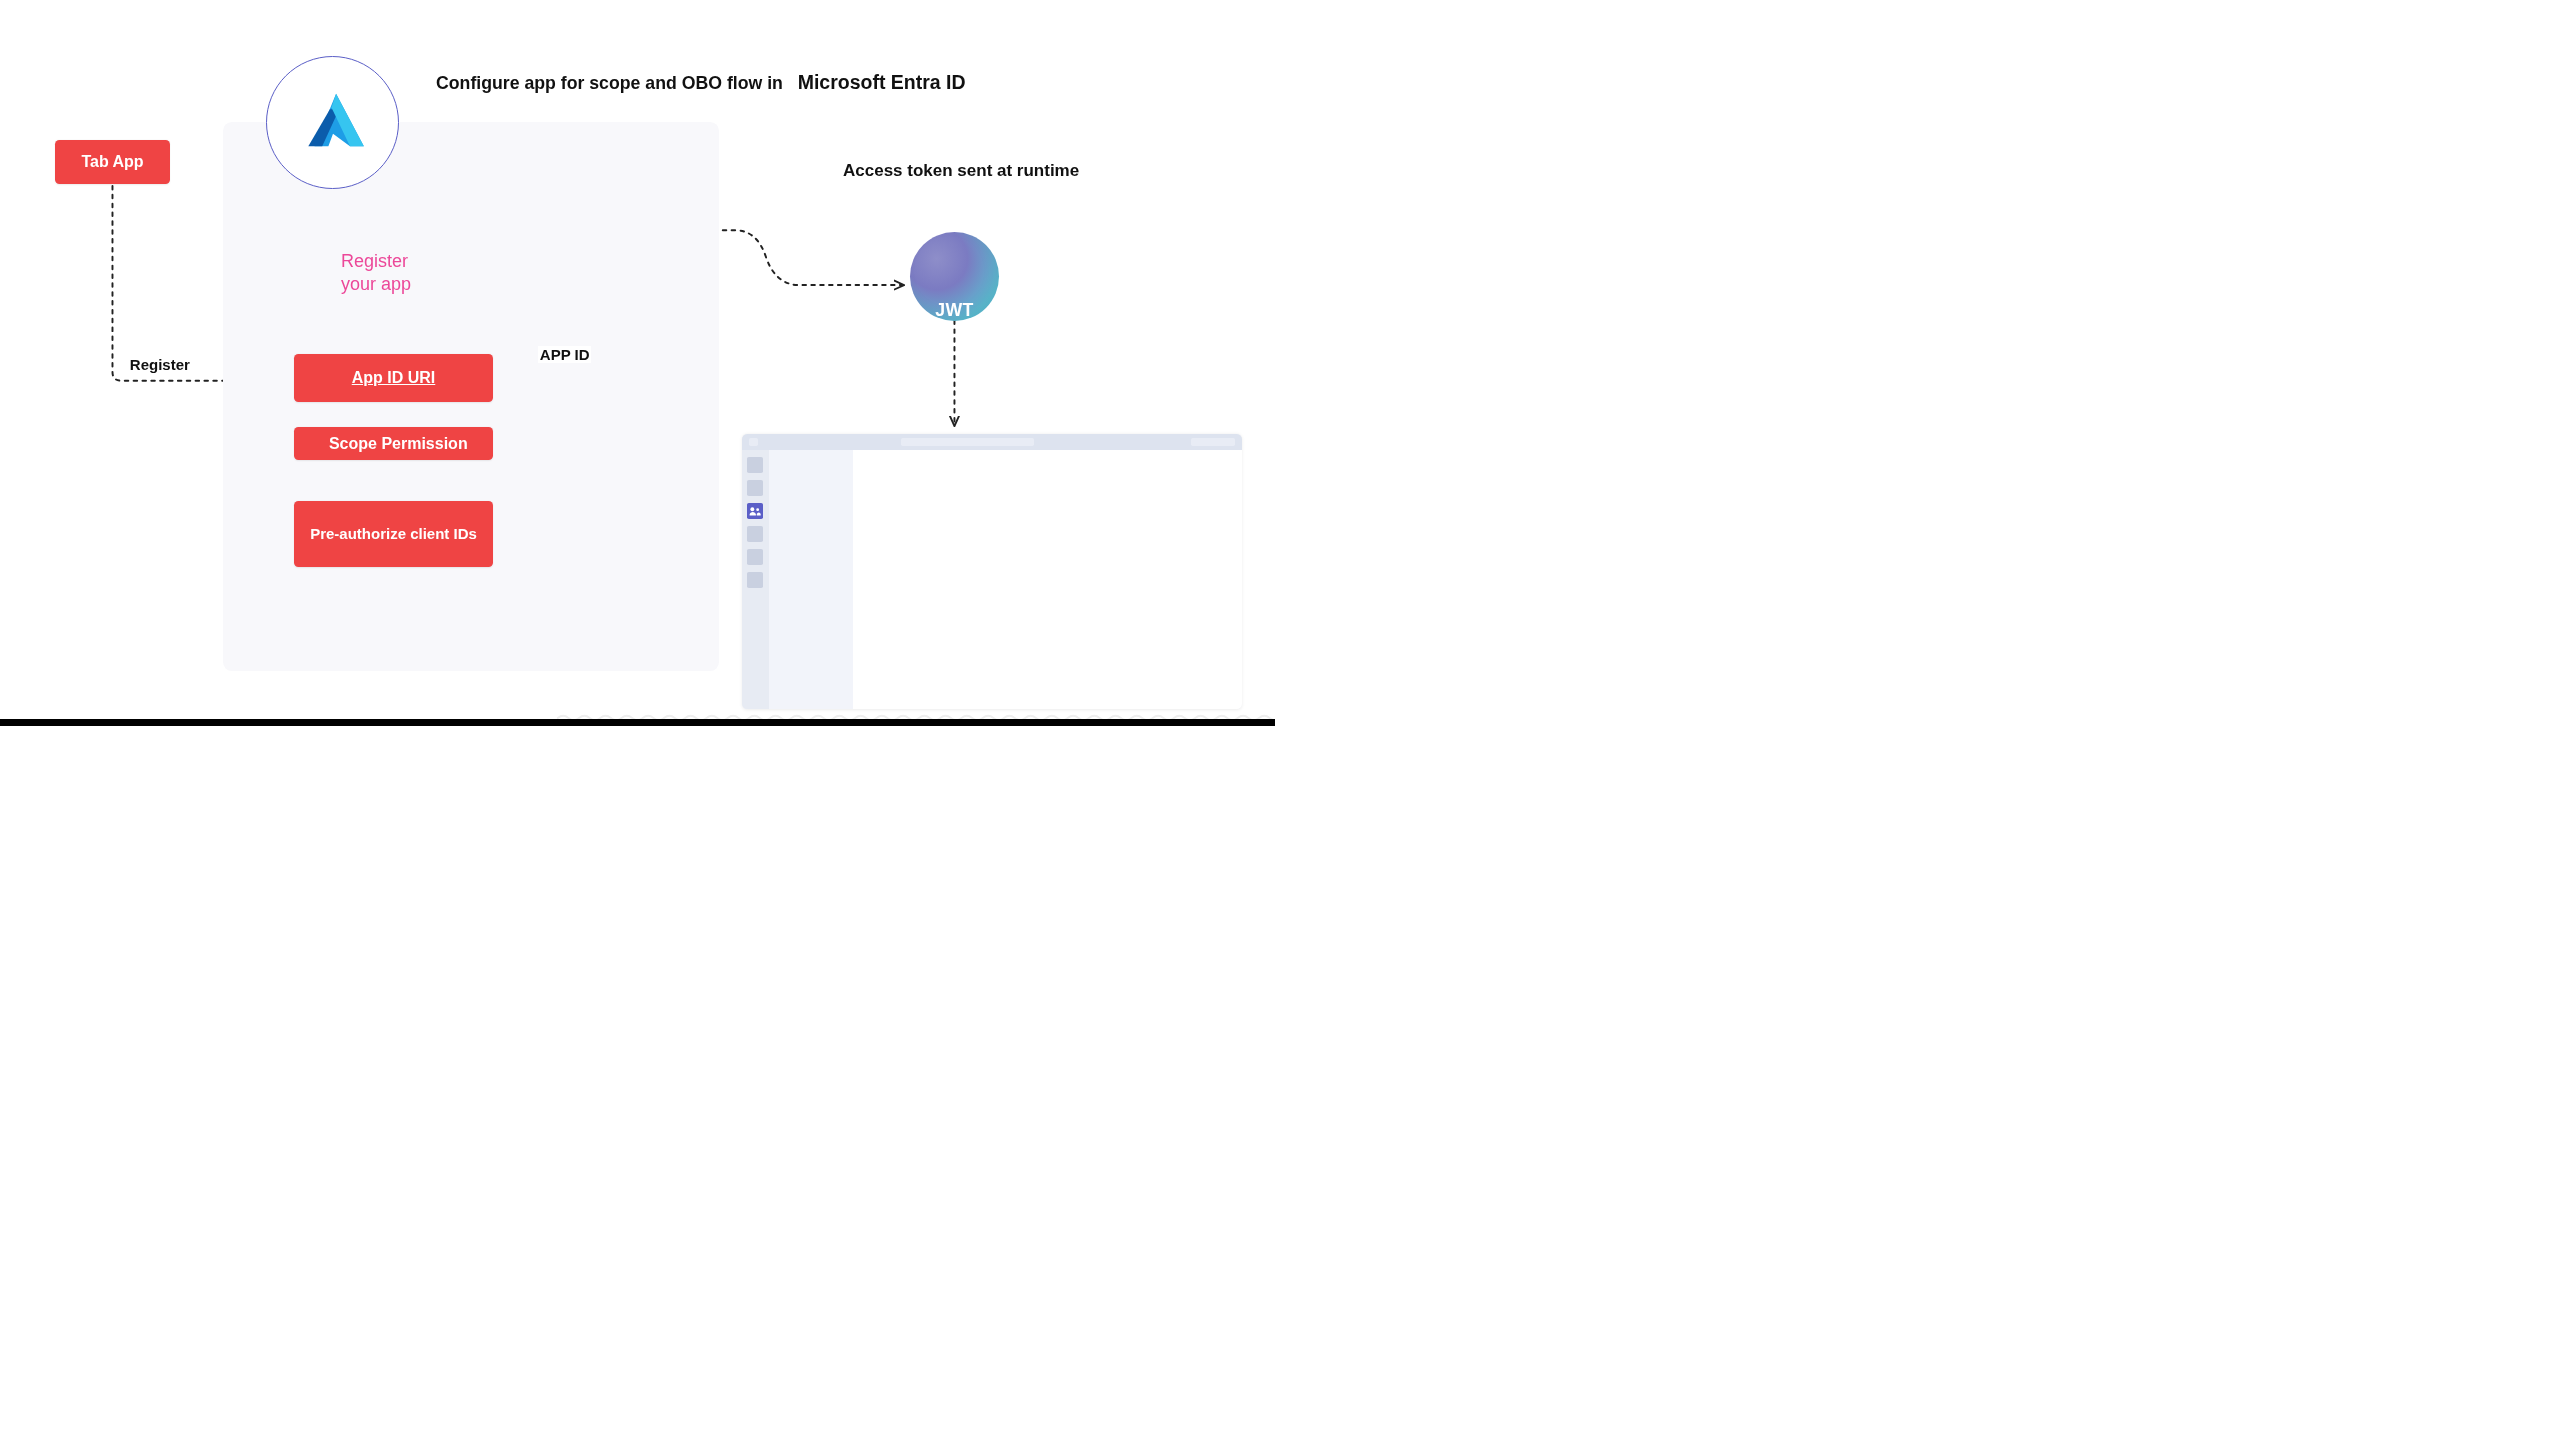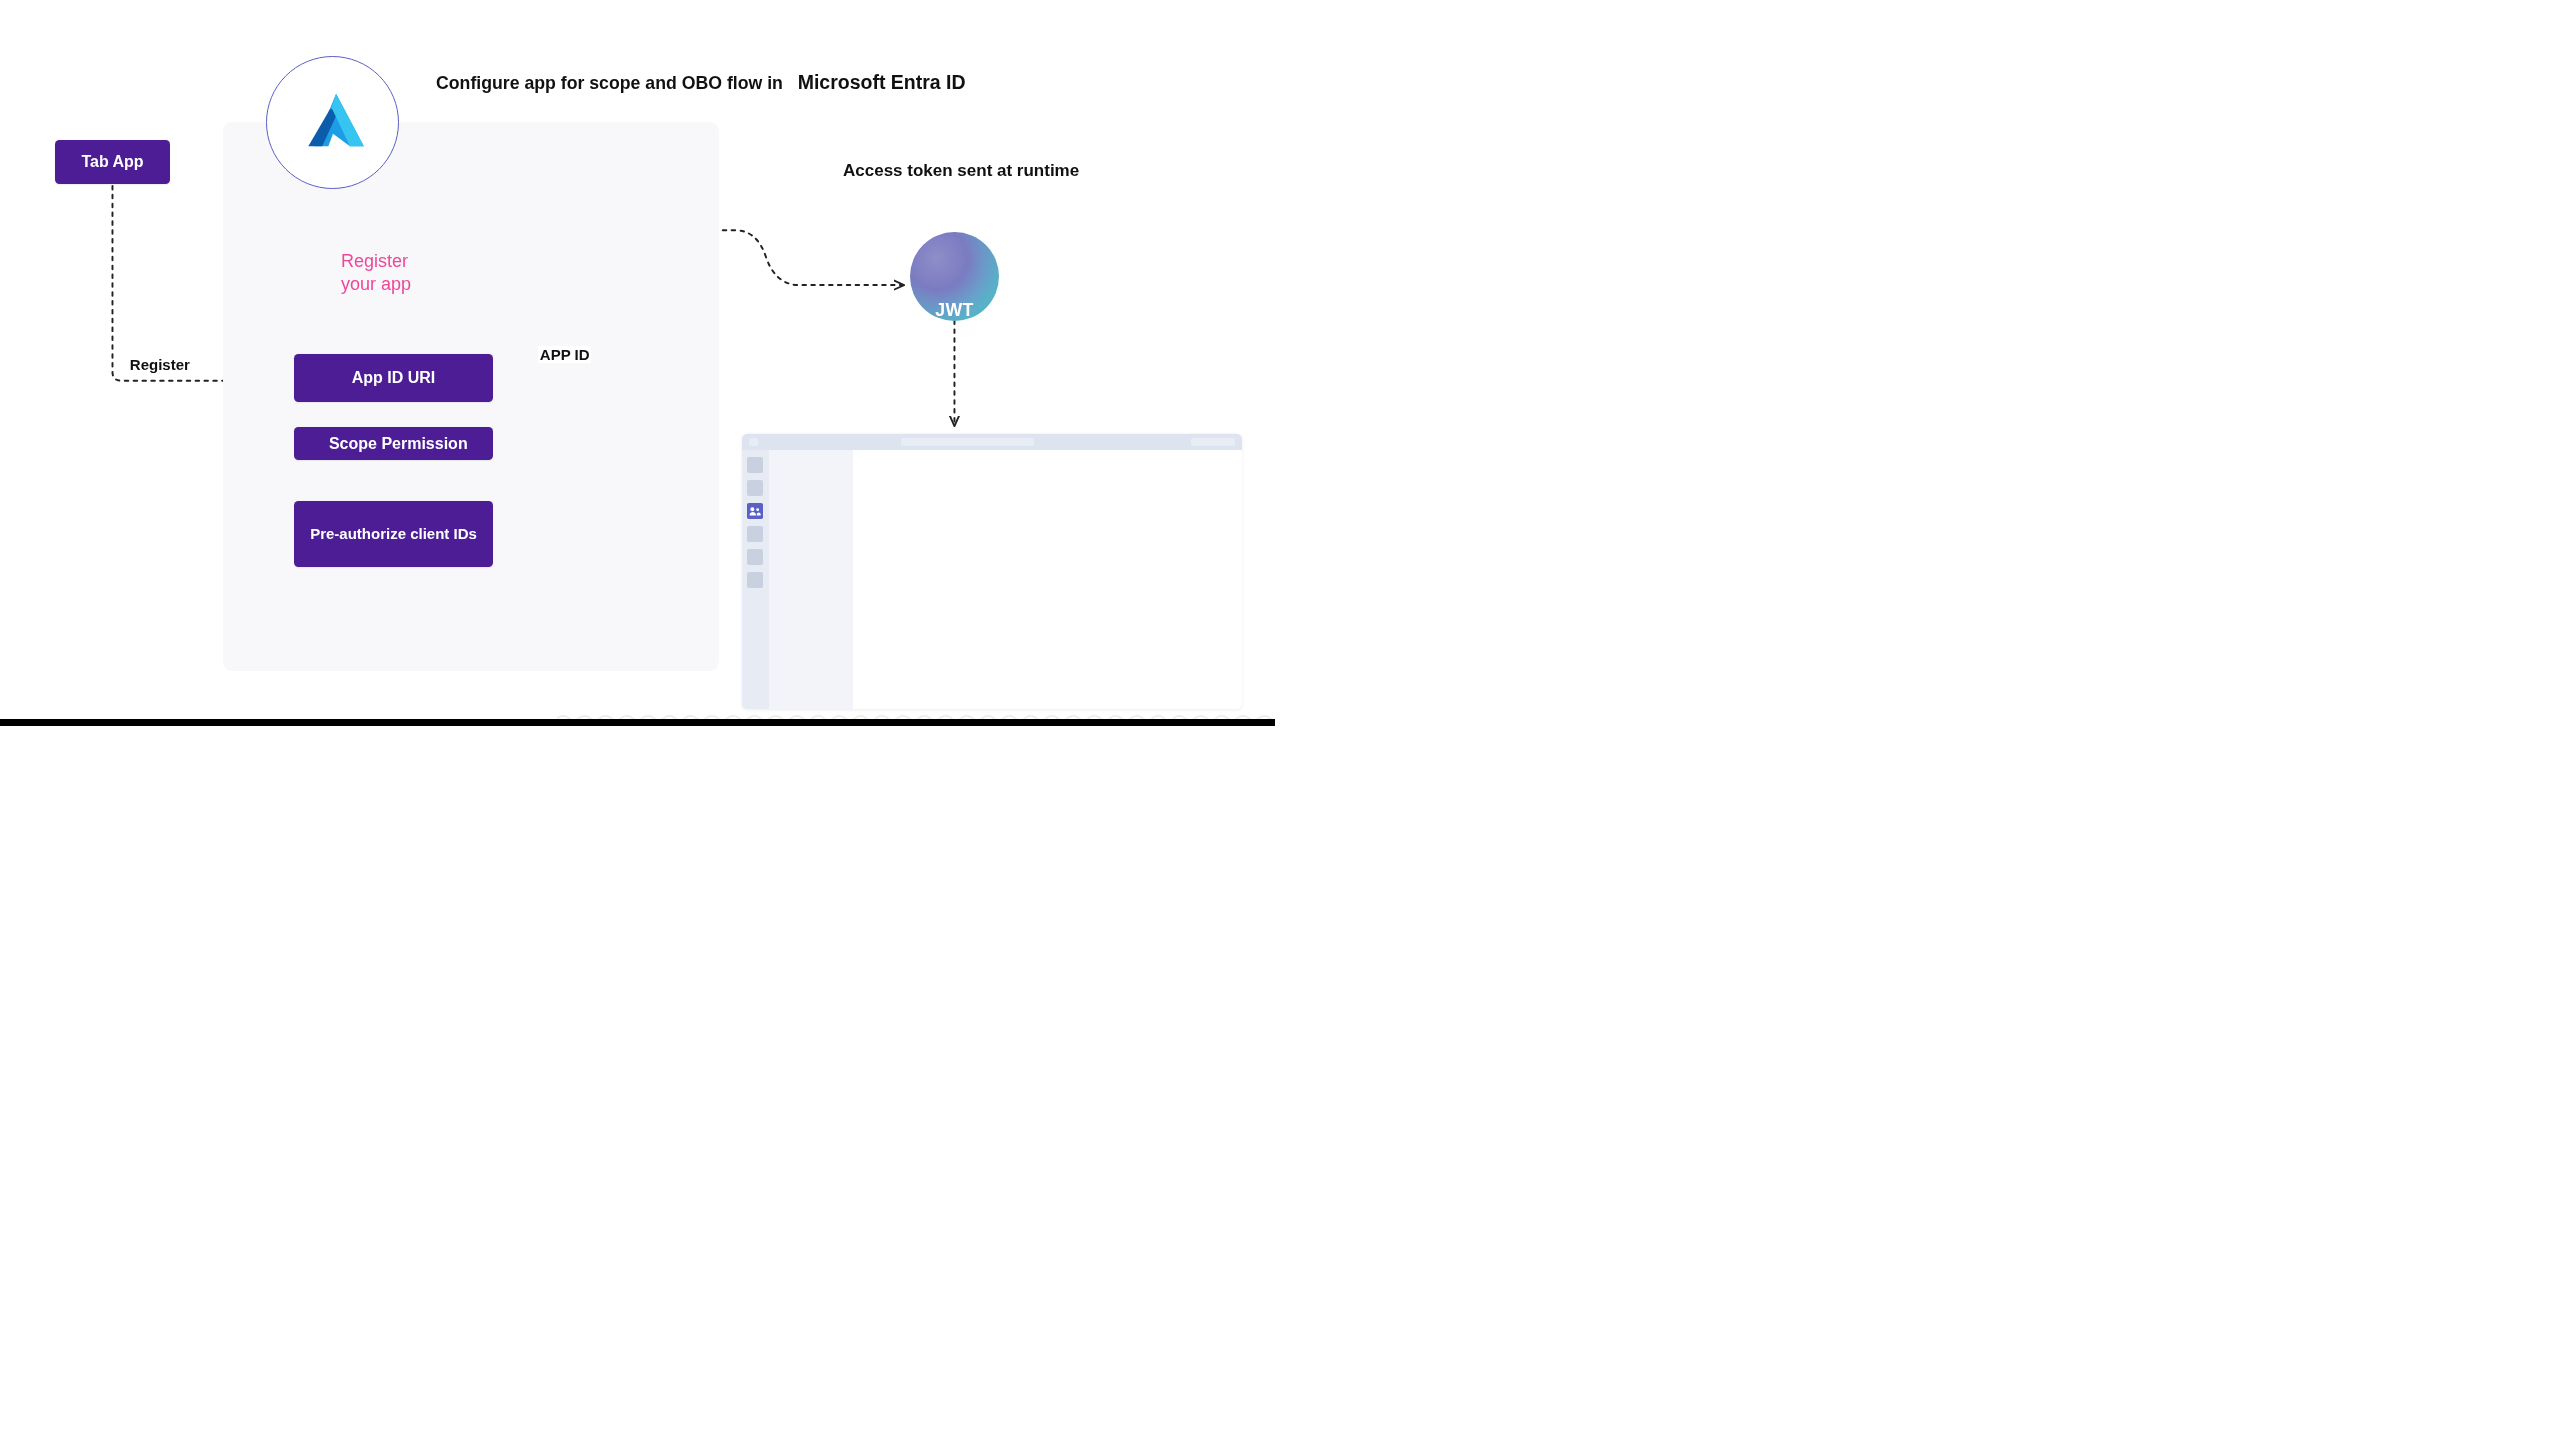--- a/index.html
+++ b/index.html
@@ -18,21 +18,21 @@
     height: 726px;
   }
   svg.connectors {
     position: absolute;
     top: 0; left: 0;
     width: 1275px; height: 726px;
     pointer-events: none;
   }
   .box {
     position: absolute;
-    background: #4c1d95;
+    background: #ef4444;
     color: #ffffff;
     font-weight: 600;
     font-size: 16px;
     border-radius: 4.4px;
     display: flex;
     align-items: center;
     justify-content: center;
     text-align: center;
     padding: 8.9px 12.4px;
     line-height: 1.2;
@@ -203,21 +203,21 @@
 
   <div class="box" style="left:55px; top:140px; width:115px; height:44px;">
     <span>Tab App</span>
   </div>
 
   <div class="sublabel" style="left:341px; top:250px;">
     <span>Register</span><br>
     <span>your app</span>
   </div>
 
-  <div class="box" style="left:294px; top:354px; width:199px; height:48px;">
+  <div class="box" style="left:294px; top:354px; width:199px; height:48px;text-decoration:underline;">
     <span>App ID URI</span>
   </div>
   <div class="box" style="left:294px; top:427px; width:199px; height:33px;padding-left:22px;">
     <span>Scope Permission</span>
   </div>
   <div class="box small" style="left:294px; top:501px; width:199px; height:66px;">
     <span>Pre-authorize client IDs</span>
   </div>
 
   <div class="edge-label" style="left:128px; top:356px;">

